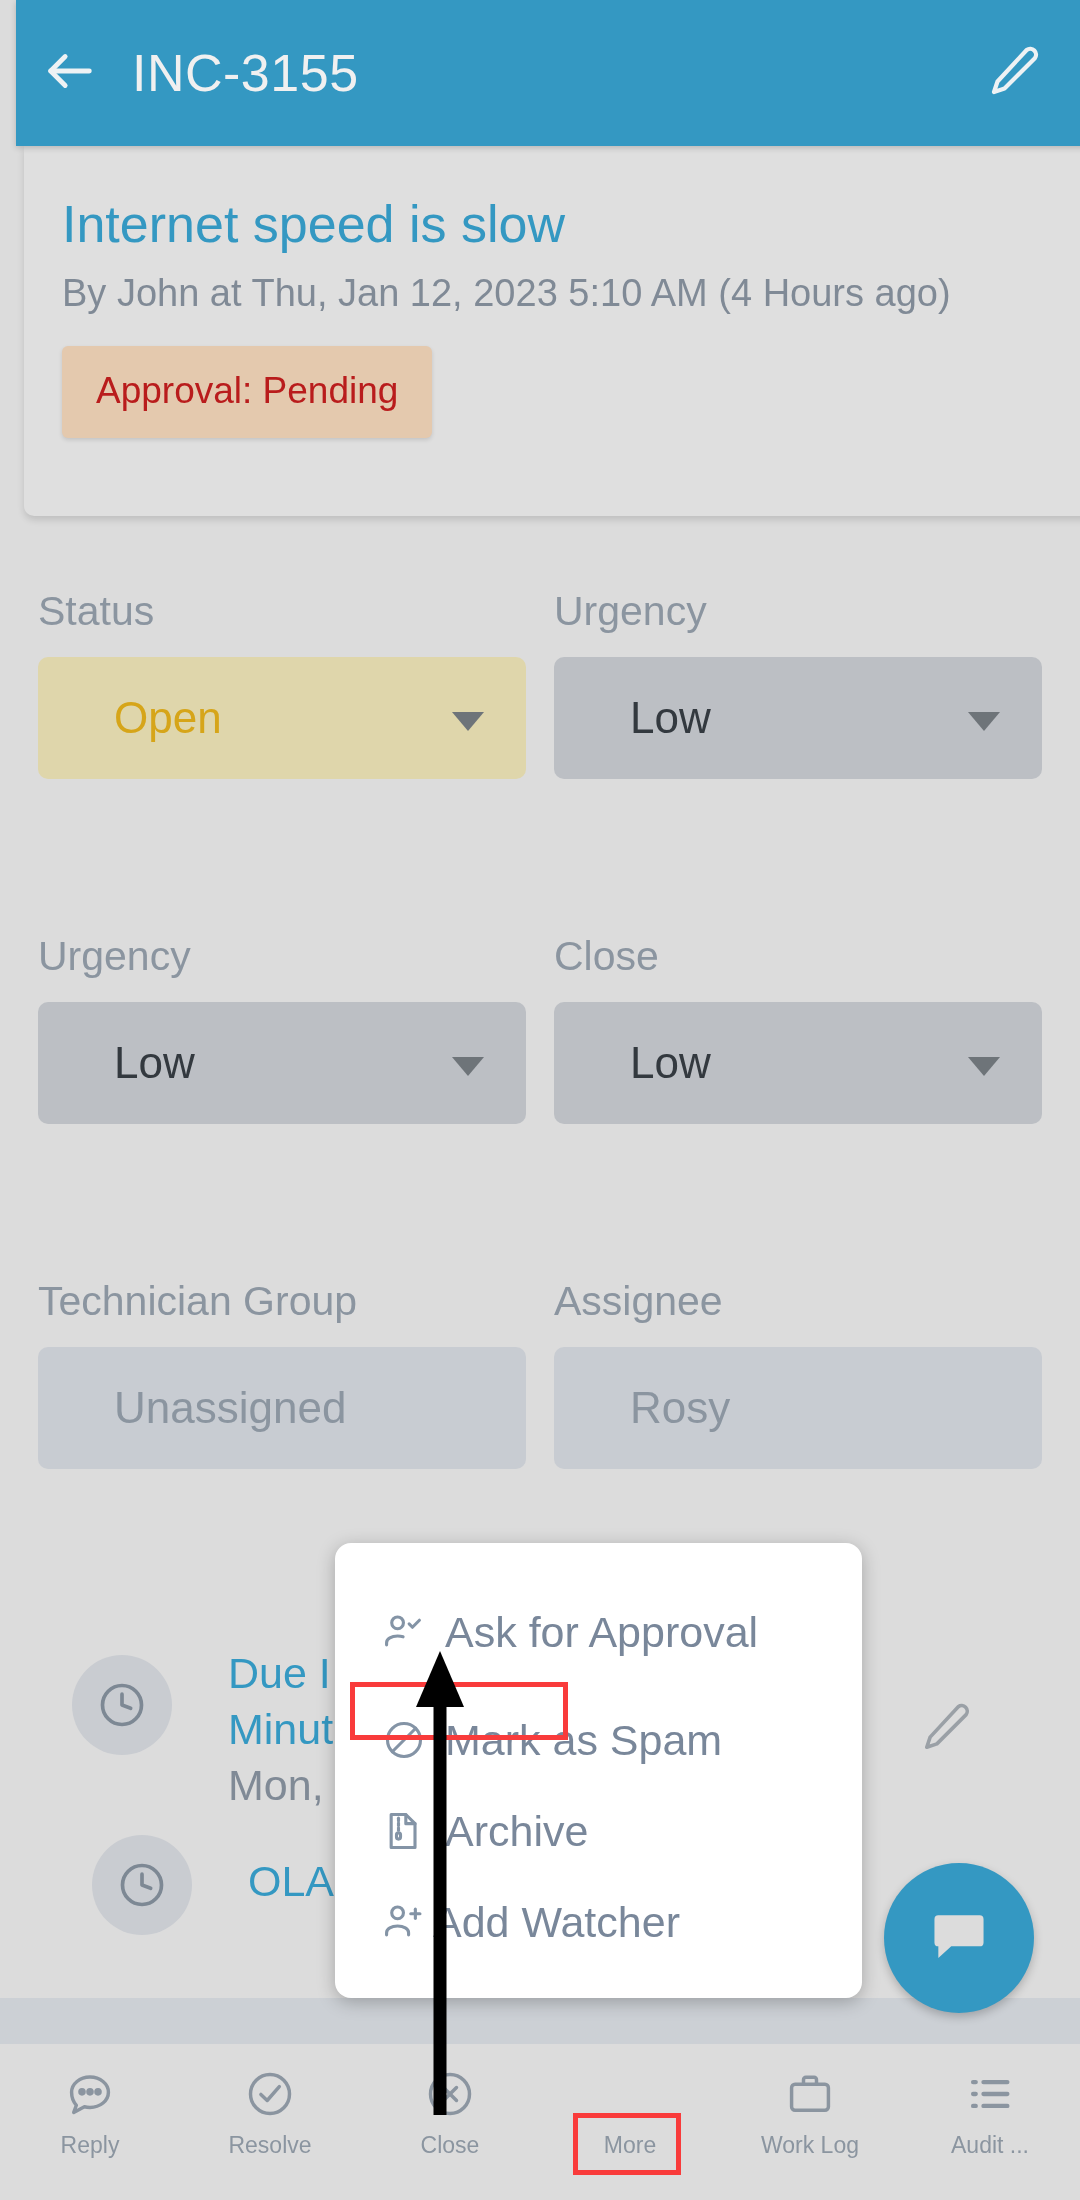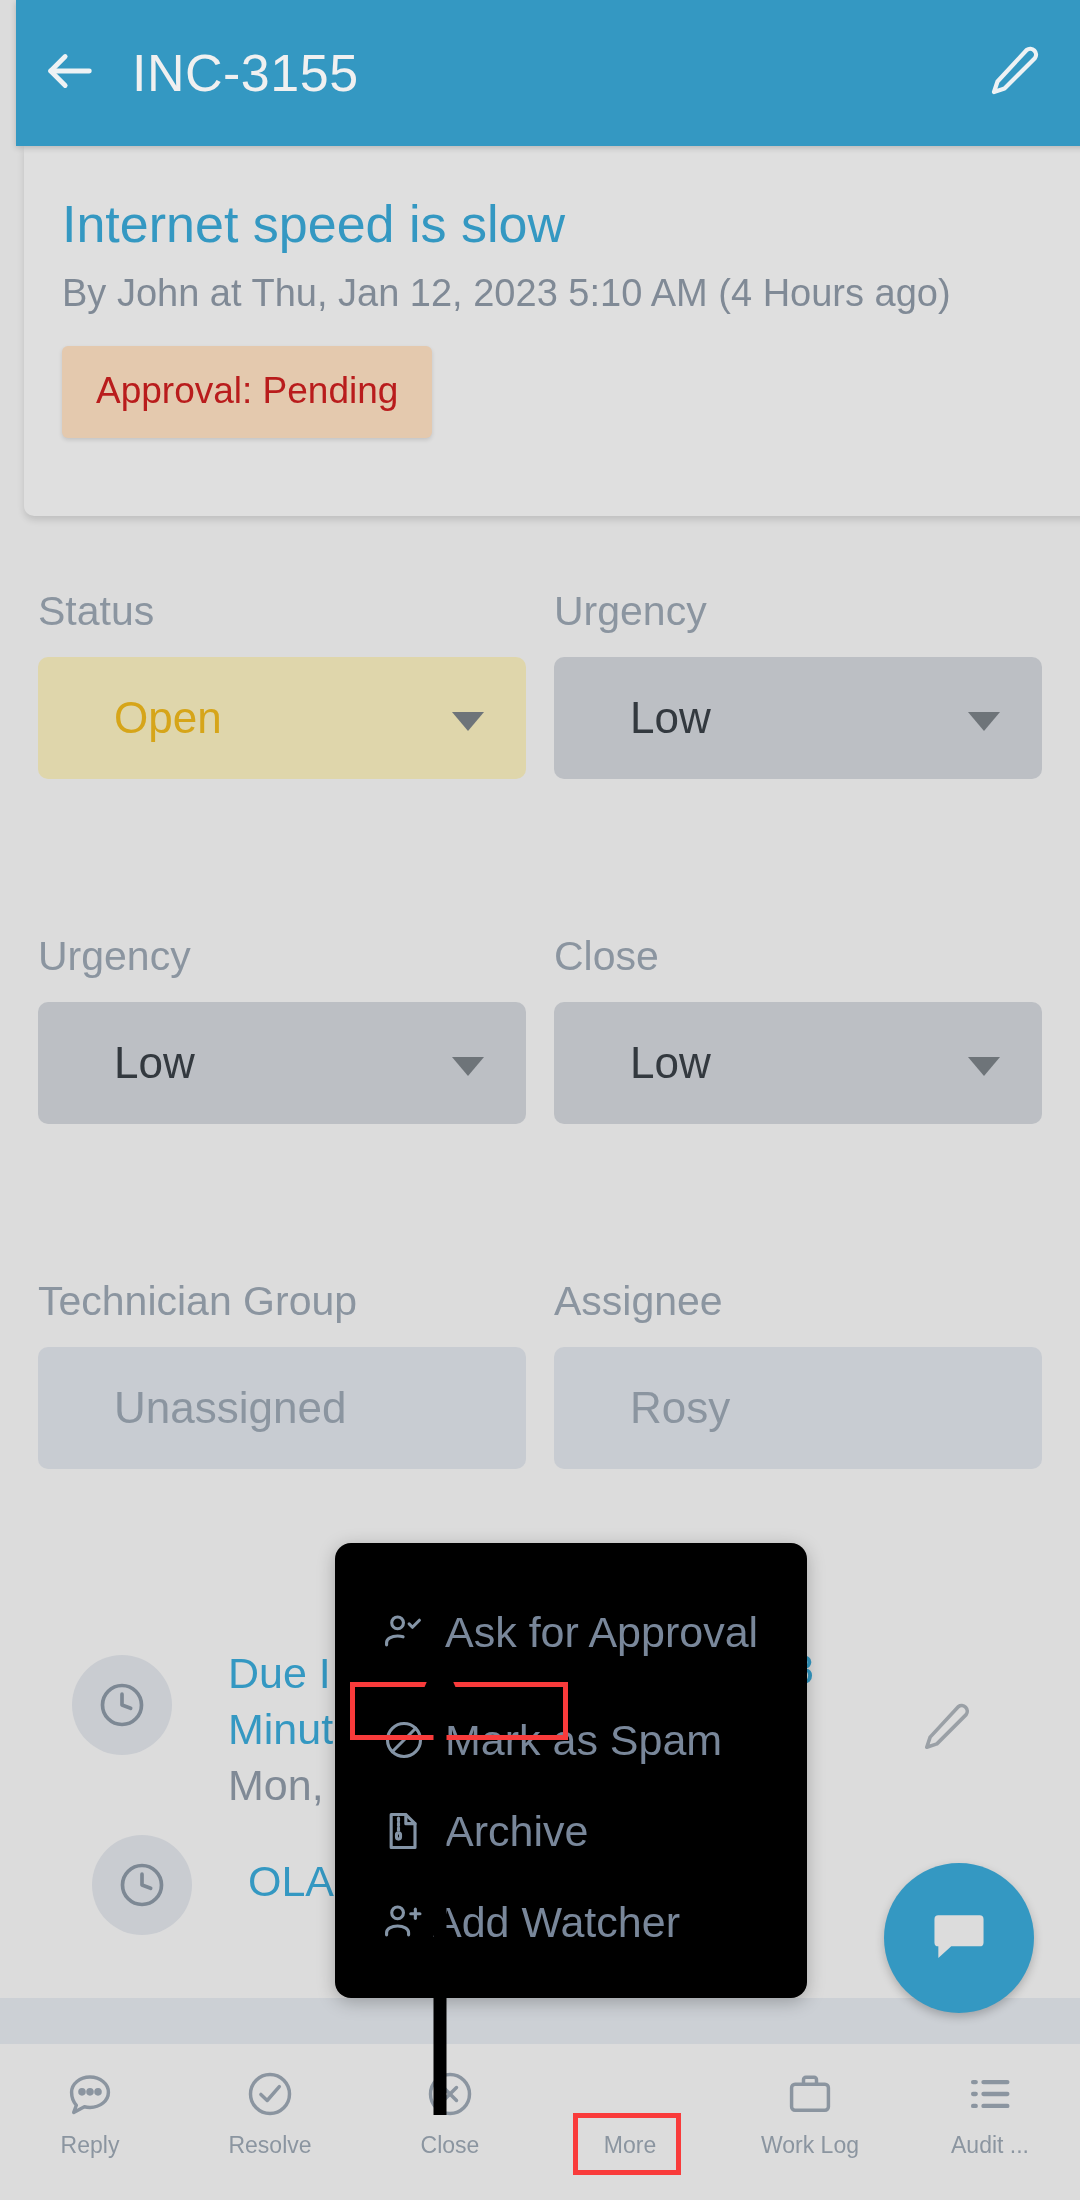--- a/index.html
+++ b/index.html
@@ -137,22 +137,22 @@
   #grey-band {
     position: absolute; left: 0; top: 1998px;
     width: 1080px; height: 46px;
     background: #ccd0d5;
     z-index: 1;
   }
 
   
   #popup {
     position: absolute; left: 335px; top: 1543px;
-    width: 472px; height: 455px;
-    background: #000000;
+    width: 527px; height: 455px;
+    background: #ffffff;
     border-radius: 16px;
     box-shadow: 0 4px 18px rgba(0,0,0,.25);
     z-index: 10;
     overflow: visible;
     padding-top: 52px;
   }
   .menu-item {
     height: 74px;
     display: flex; align-items: center;
     padding-left: 40px;

